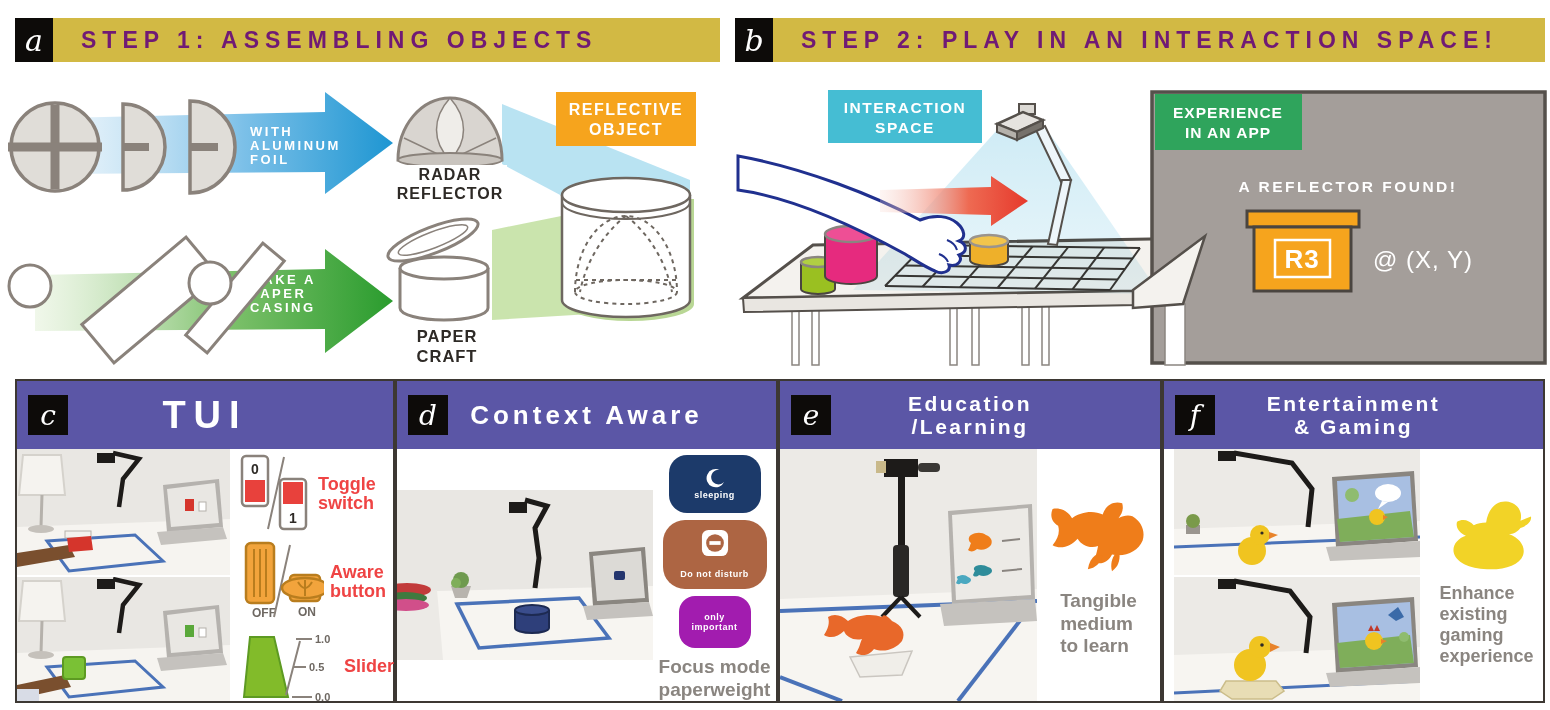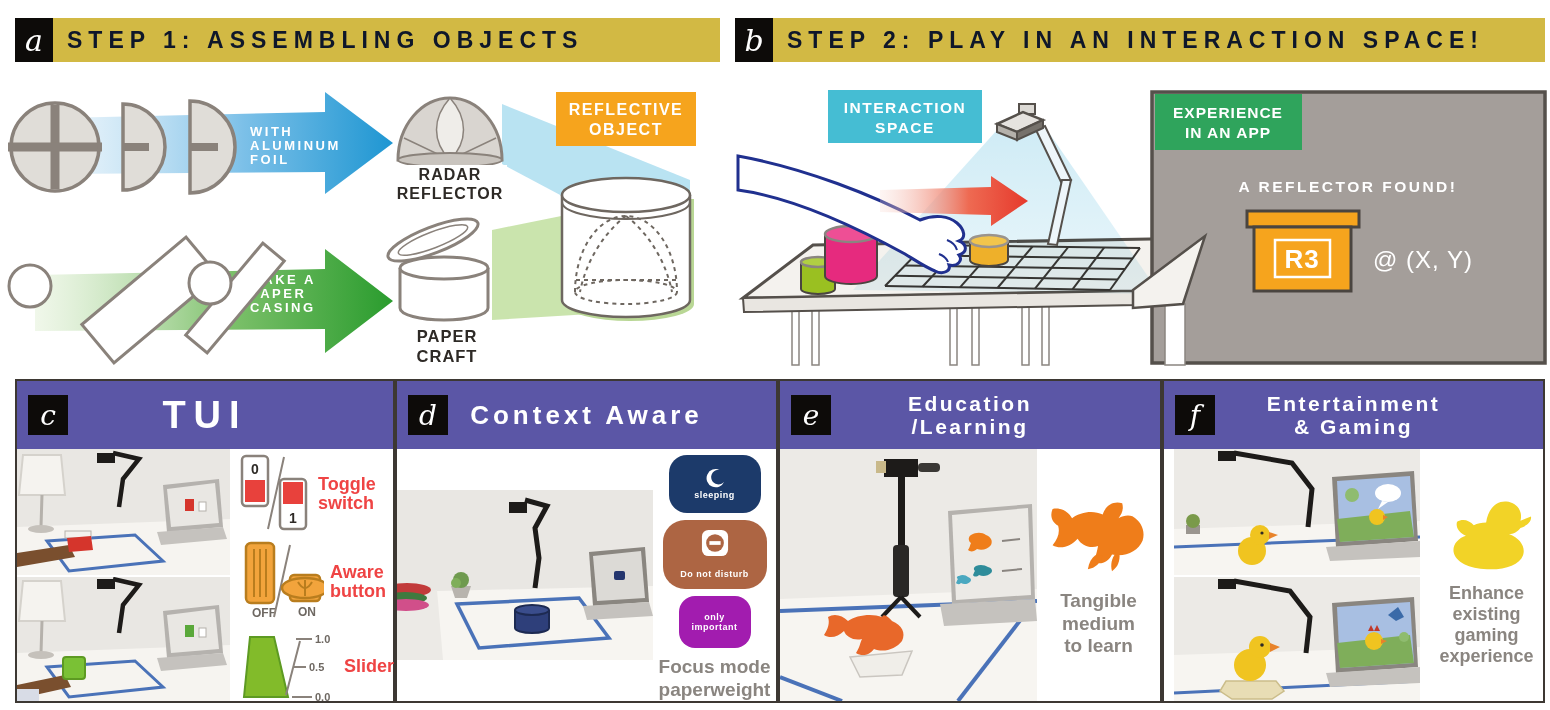--- a/index.html
+++ b/index.html
@@ -2,36 +2,36 @@
 <html><head>
 <meta charset="utf-8">
 <style>
   html,body{margin:0;padding:0;background:#fff;}
   #canvas{position:relative;width:1550px;height:710px;background:#fff;overflow:hidden;
           font-family:"Liberation Sans",sans-serif;}
   
   .step-header{position:absolute;height:44px;background:#d2b944;display:flex;align-items:center;}
   .letter-box{width:38px;height:44px;background:#0d0b09;color:#fff;display:flex;align-items:center;justify-content:center;
               font-family:"DejaVu Serif",serif;font-style:italic;font-size:30px;flex:0 0 38px;}
-  .step-title{color:#0f172a;font-size:23px;font-weight:600;letter-spacing:6px;margin-left:14px;white-space:nowrap;}
+  .step-title{color:#701a75;font-size:23px;font-weight:600;letter-spacing:6px;margin-left:28px;white-space:nowrap;}
   .topsvg{position:absolute;top:68px;}
   
   .panel{position:absolute;top:379px;height:324px;background:#fff;border:2px solid #3d3833;box-sizing:border-box;}
   .phead{height:68px;background:#5b56a6;display:flex;align-items:center;position:relative;}
   .pletter{width:40px;height:40px;background:#0d0b09;color:#fff;margin-left:11px;
            font-family:"DejaVu Serif",serif;font-style:italic;font-size:28px;
            display:flex;align-items:center;justify-content:center;flex:0 0 40px;}
   .ptitle{position:absolute;left:0;right:0;text-align:center;color:#fff;font-weight:600;white-space:pre-line;}
   .t1{font-size:38px;letter-spacing:8px;}
   .t2{font-size:26px;letter-spacing:4px;}
   .t3{font-size:21px;letter-spacing:2.5px;line-height:1.1;}
   .pcontent{display:flex;height:252px;background:#fff;}
   .photocol{display:flex;flex-direction:column;}
   .iconcol{flex:1;display:flex;flex-direction:column;align-items:center;}
-  .gcap{color:#8a8580;font-weight:600;text-align:center;white-space:pre-line;line-height:1.18;}
+  .gcap{color:#8a8580;font-weight:600;white-space:pre-line;line-height:1.18;}
   .tuirow{display:flex;align-items:center;width:100%;padding:4px 2px 0 8px;box-sizing:border-box;}
   .tuilabel{color:#ef4444;font-weight:600;font-size:18px;line-height:1.08;white-space:pre-line;margin-left:6px;}
   .fbadge{border-radius:20px;color:#fff;display:flex;flex-direction:column;align-items:center;justify-content:center;
           font-weight:600;text-align:center;}
   .fbadge .blabel{font-size:9px;letter-spacing:.5px;white-space:pre-line;line-height:1.15;}
 </style>
 </head>
 <body>
 
 <div id="canvas">

